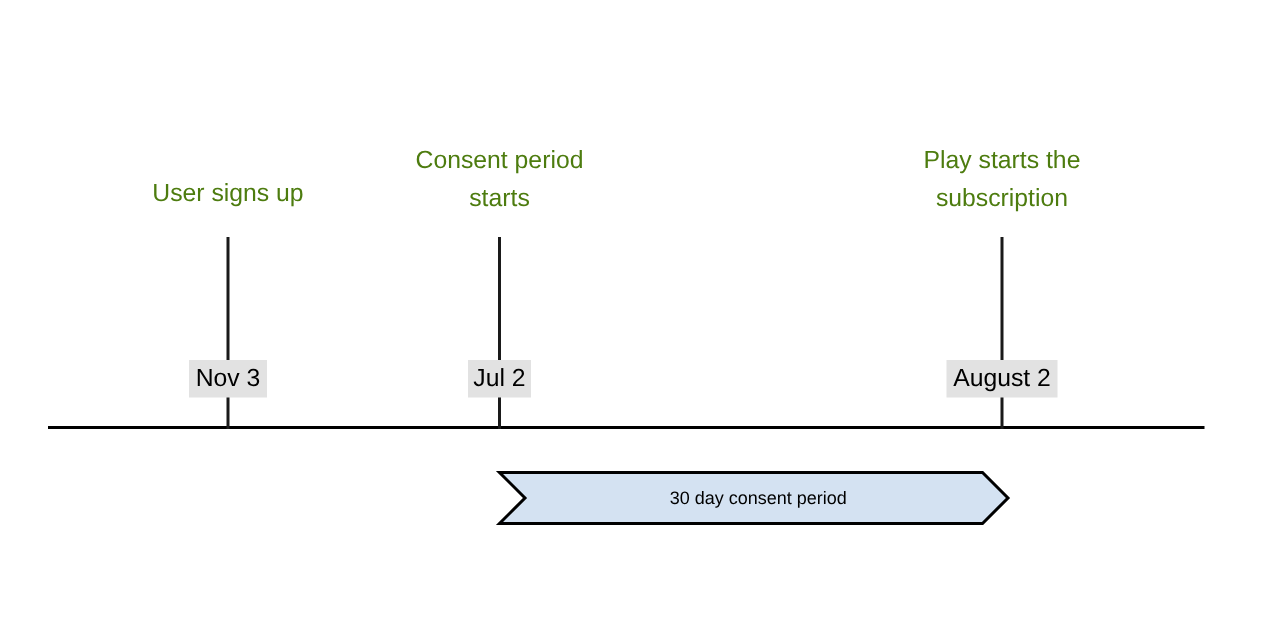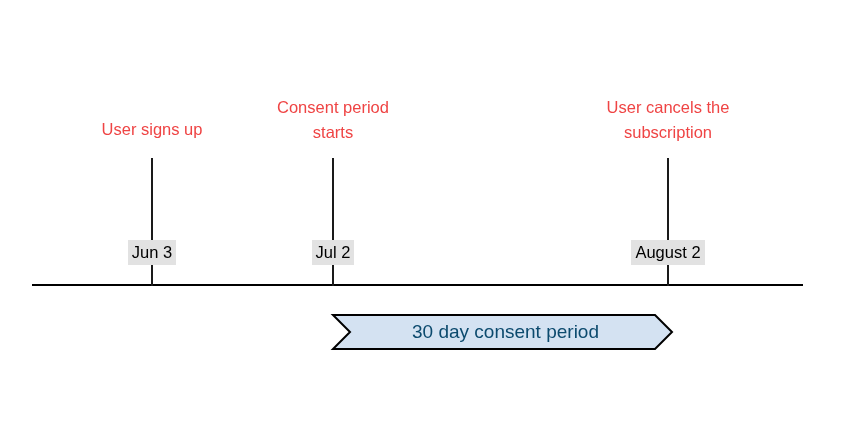--- a/index.html
+++ b/index.html
@@ -43,21 +43,21 @@
   }
 
   
   .caption {
     position: absolute;
     left: -160px;
     width: 320px;
     text-align: center;
     font-size: 16.5px;
     line-height: 25px;
-    color: #ef4444;
+    color: #4d7c0f;
     white-space: pre-line;
   }
   .caption.one-line { top: 117px; }
   .caption.two-line { top: 95px; }
 
   
   .date-chip-wrap {
     position: absolute;
     top: 240px;
     left: -110px;
@@ -89,52 +89,52 @@
   }
   .banner-label {
     position: absolute;
     left: 0;
     top: 0;
     width: 341px;
     height: 36px;
     display: flex;
     align-items: center;
     justify-content: center;
-    font-size: 19px;
-    color: #0c4a6e;
+    font-size: 12px;
+    color: #000000;
     padding-left: 6px;
     box-sizing: border-box;
   }
 </style>
 </head>
 <body>
 
 <div id="canvas">
 
   <div class="axis-line"></div>
 
   <div class="event" style="left:152px;">
     <div class="caption one-line">User signs up</div>
     <div class="tick-line"></div>
     <div class="date-chip-wrap">
-      <span class="date-chip">Jun 3</span>
+      <span class="date-chip">Nov 3</span>
     </div>
   </div>
 
   <div class="event" style="left:333px;">
     <div class="caption two-line">Consent period
 starts</div>
     <div class="tick-line"></div>
     <div class="date-chip-wrap">
       <span class="date-chip">Jul 2</span>
     </div>
   </div>
 
   <div class="event" style="left:668px;">
-    <div class="caption two-line">User cancels the
+    <div class="caption two-line">Play starts the
 subscription</div>
     <div class="tick-line"></div>
     <div class="date-chip-wrap">
       <span class="date-chip">August 2</span>
     </div>
   </div>
 
   <div class="banner">
     <svg viewBox="0 0 341 36" xmlns="http://www.w3.org/2000/svg">
       <polygon points="1,1 323,1 340,18 323,35 1,35 18,18" fill="#d4e2f2" stroke="#000000" stroke-width="2" stroke-linejoin="miter"></polygon>

